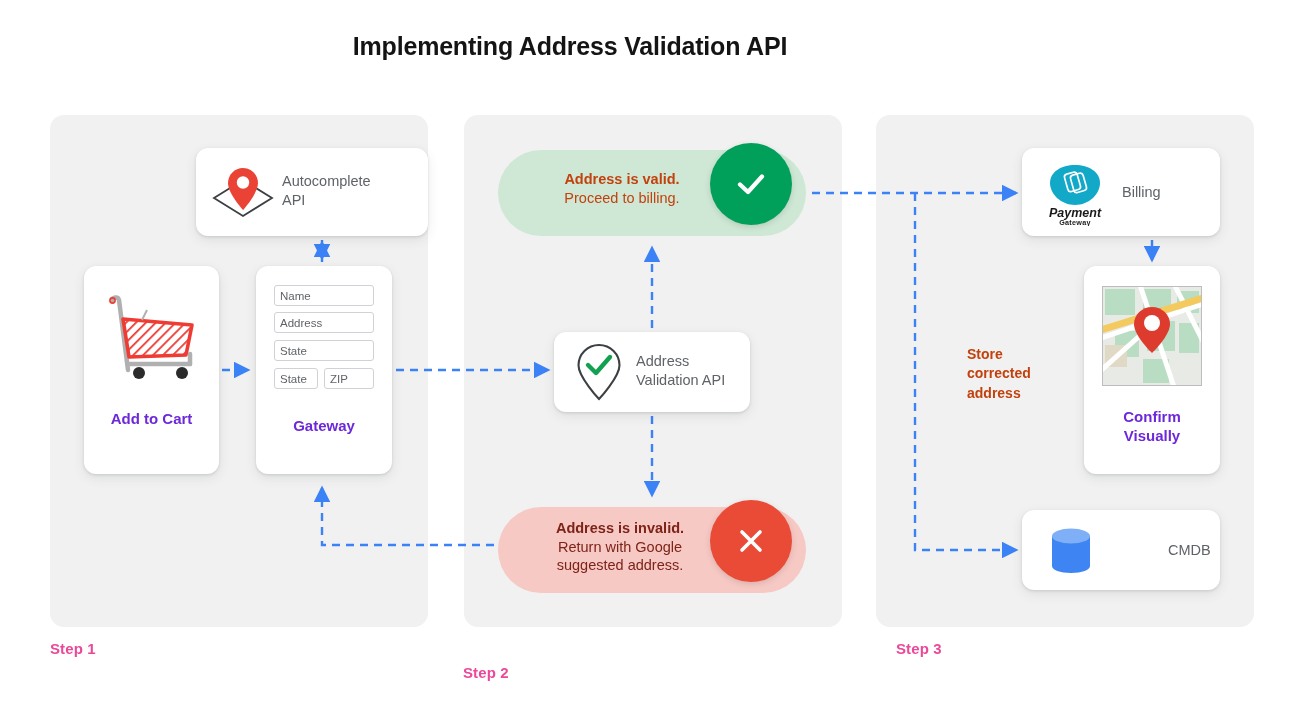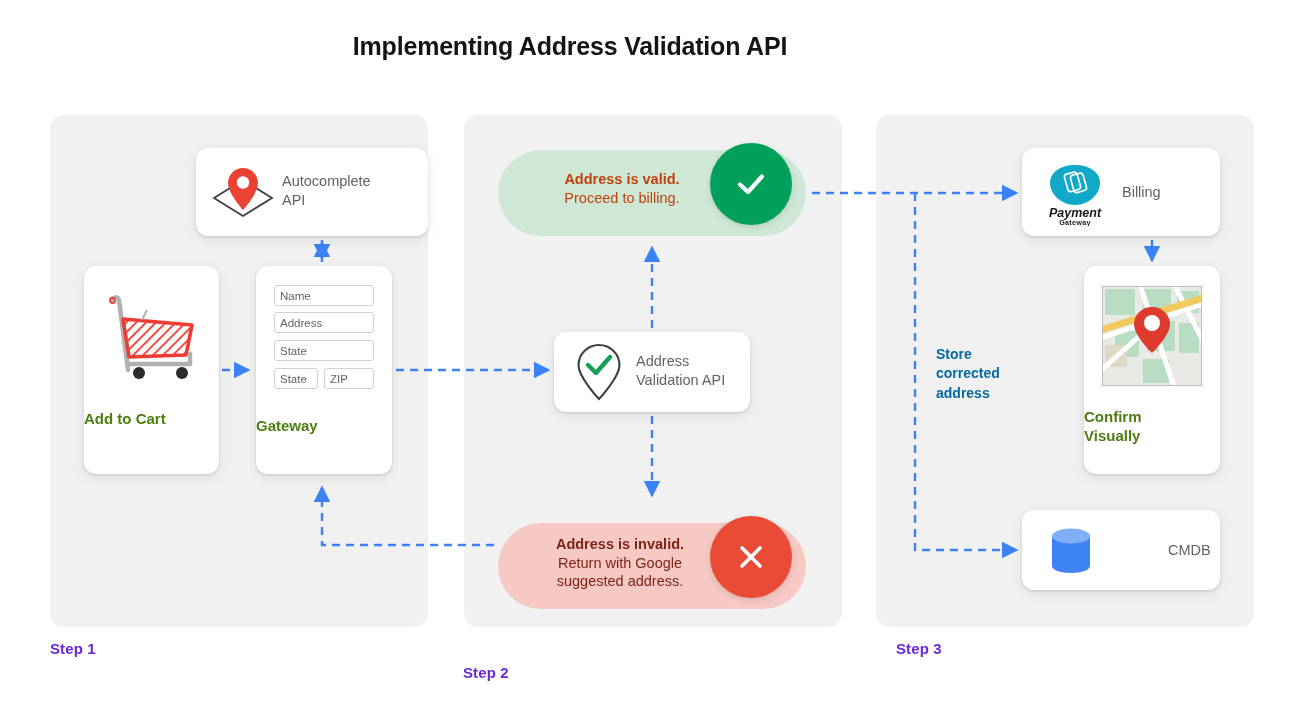--- a/index.html
+++ b/index.html
@@ -21,35 +21,35 @@
 
   
   .panel{
     position:absolute;background:#f1f1f1;border-radius:14px;
   }
   #panel1{left:50px;top:115px;width:378px;height:512px;}
   #panel2{left:464px;top:115px;width:378px;height:512px;}
   #panel3{left:876px;top:115px;width:378px;height:512px;}
 
   .step-label{
-    position:absolute;font-size:15px;font-weight:bold;color:#6d28d9;
+    position:absolute;font-size:15px;font-weight:bold;color:#ec4899;
     letter-spacing:0.1px;
   }
   #step1lbl{left:50px;top:640px;}
   #step2lbl{left:463px;top:664px;}
   #step3lbl{left:896px;top:640px;}
 
   
   .card{
     position:absolute;background:#ffffff;border-radius:12px;
     box-shadow:0 1px 3px rgba(60,64,67,.16), 0 4px 12px rgba(60,64,67,.10);
   }
   .card-title{
-    position:absolute;width:100%;text-align:left;
-    font-size:15px;font-weight:bold;color:#4d7c0f;line-height:1.25;
+    position:absolute;width:100%;text-align:center;
+    font-size:15px;font-weight:bold;color:#6d28d9;line-height:1.25;
   }
   .card-side-label{
     position:absolute;font-size:14.5px;color:#5f6368;line-height:1.3;
   }
 
   
   #autocomplete-card{left:196px;top:148px;width:232px;height:88px;}
 
   
   #cart-card{left:84px;top:266px;width:135px;height:208px;}
@@ -60,21 +60,21 @@
     position:absolute;border:1px solid #cfd2d6;border-radius:3px;
     background:#fff;font-size:11.5px;color:#5f6368;
     display:flex;align-items:center;padding-left:5px;box-sizing:border-box;
   }
 
   
   .pill{
     position:absolute;border-radius:46px;
   }
   #valid-pill{left:498px;top:150px;width:308px;height:86px;background:#cfe8d6;}
-  #invalid-pill{left:498px;top:507px;width:308px;height:86px;background:#f7c9c4;margin-top:16px;}
+  #invalid-pill{left:498px;top:507px;width:308px;height:86px;background:#f7c9c4;}
   .pill-text{
     position:absolute;text-align:center;line-height:1.28;font-size:14.5px;
   }
   #valid-text{left:18px;top:20px;width:212px;color:#c2410c;}
   #invalid-text{left:14px;top:12px;width:216px;color:#7d2318;}
   .pill-text b{font-weight:bold;display:block;}
   .badge{
     position:absolute;border-radius:50%;display:flex;align-items:center;justify-content:center;
   }
   #valid-badge{left:212px;top:-7px;width:82px;height:82px;background:#00a05a;
@@ -84,22 +84,22 @@
 
   
   #ava-card{left:554px;top:332px;width:196px;height:80px;}
 
   
   #billing-card{left:1022px;top:148px;width:198px;height:88px;}
   #confirm-card{left:1084px;top:266px;width:136px;height:208px;}
   #cmdb-card{left:1022px;top:510px;width:198px;height:80px;}
 
   #store-label{
-    position:absolute;left:936px;top:345px;width:100px;
-    font-size:14px;font-weight:bold;color:#0369a1;line-height:1.38;
+    position:absolute;left:967px;top:345px;width:100px;
+    font-size:14px;font-weight:bold;color:#c2410c;line-height:1.38;
   }
 
   
   svg.conn{position:absolute;left:0;top:0;width:1312px;height:704px;overflow:visible;pointer-events:none;}
 </style>
 </head>
 <body>
 
 <div class="stage">
 

